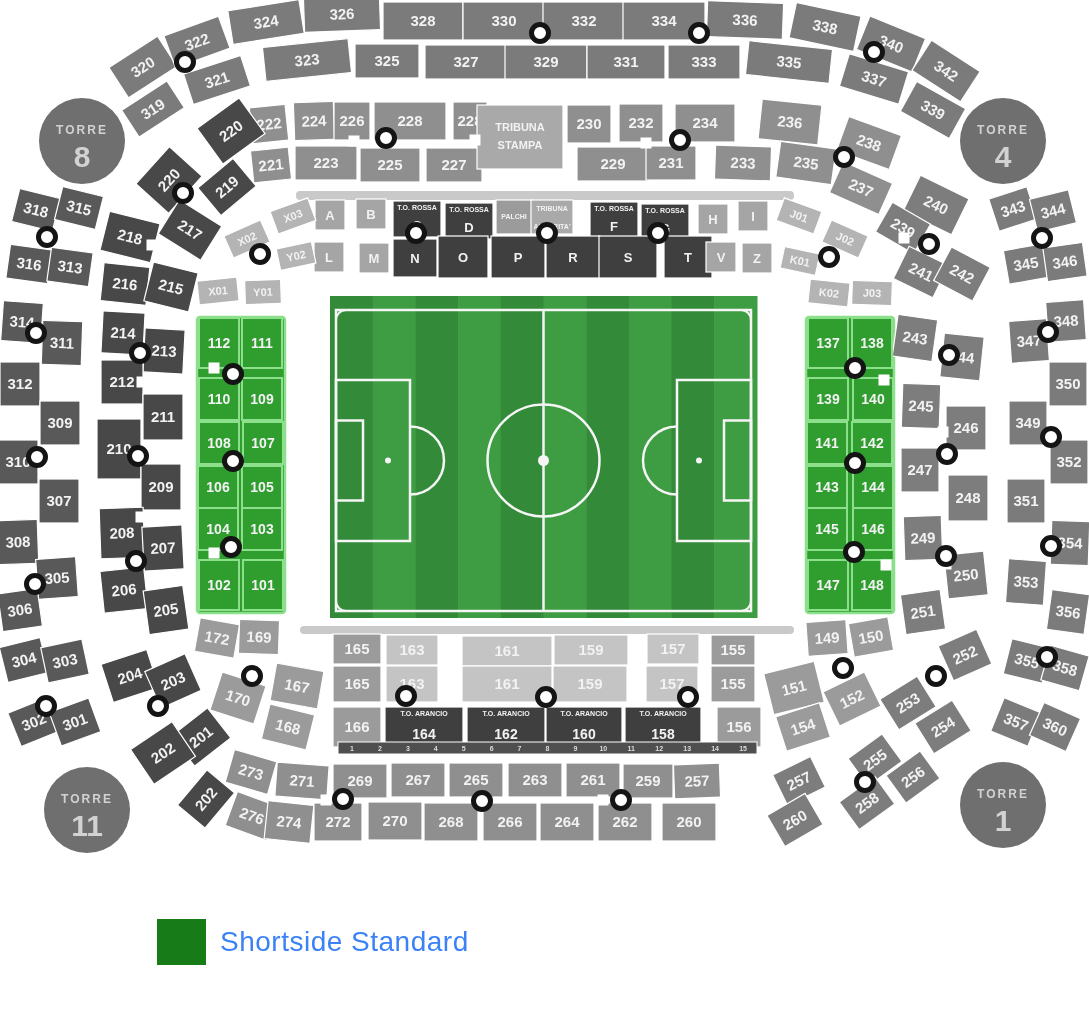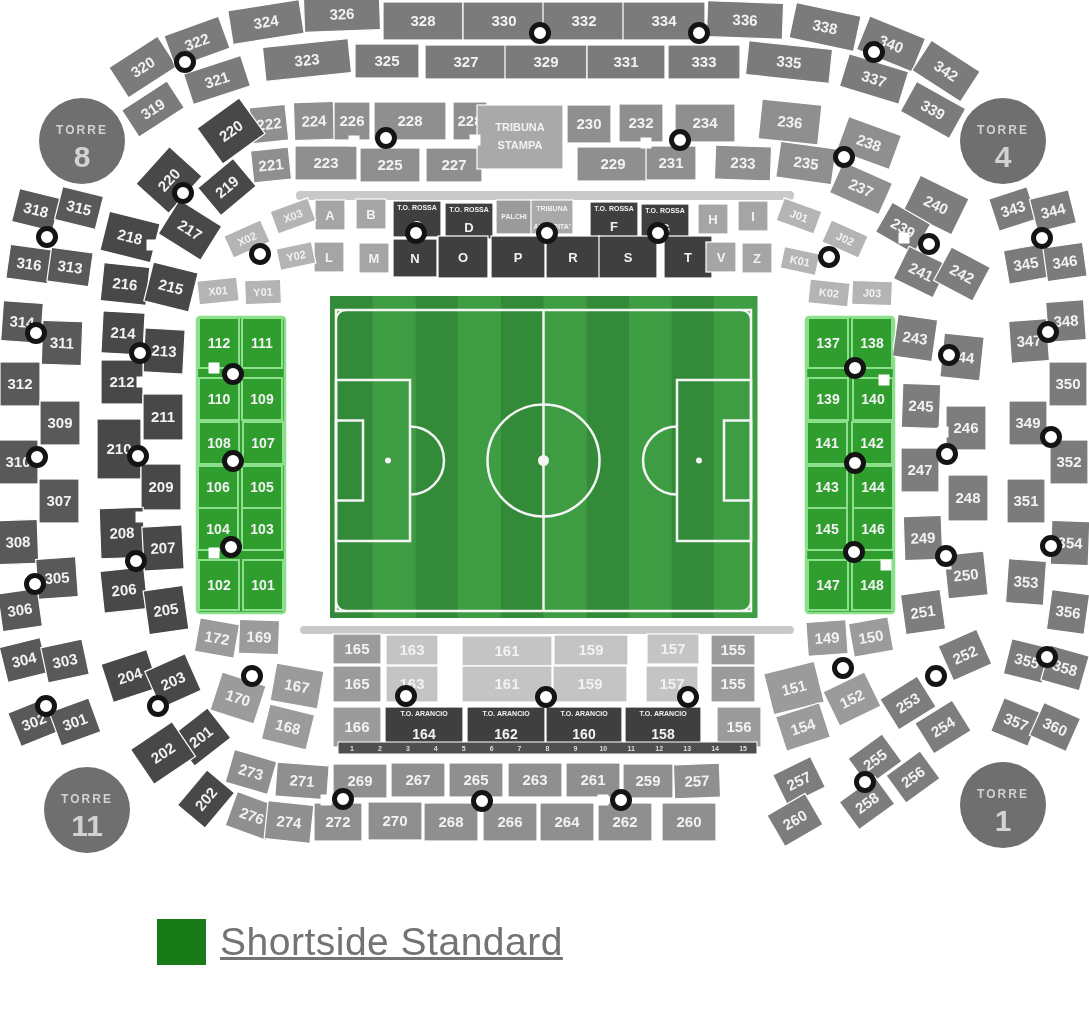--- a/index.html
+++ b/index.html
@@ -1,21 +1,21 @@
 <!DOCTYPE html>
 <html><head>
 <meta charset="utf-8">
 <style>
   html,body{margin:0;padding:0;background:#fff;}
   body{font-family:"Liberation Sans", sans-serif;}
   #stage{position:relative;width:1089px;height:1032px;background:#fff;overflow:hidden;}
   #map{position:absolute;left:0;top:0;}
   #legend{position:absolute;left:157px;top:919px;display:flex;align-items:center;gap:14px;}
   #legend .swatch{width:49px;height:46px;}
-  #legend .lbl{font-size:39px;color:#737373;letter-spacing:0.5px;text-decoration:underline;}
+  #legend .lbl{font-size:28px;color:#3b82f6;letter-spacing:0.5px;}
   text{font-family:"Liberation Sans", sans-serif;}
 </style>
 </head>
 <body>
 
 <div id="stage">
   <svg id="map" width="1089" height="1032" viewBox="0 0 1089 1032" xmlns="http://www.w3.org/2000/svg">
       <rect x="296" y="191" width="498" height="9" rx="4" fill="#c9c9c9"></rect>
       <rect x="300" y="626" width="494" height="8" rx="4" fill="#c9c9c9"></rect>
       <g>

